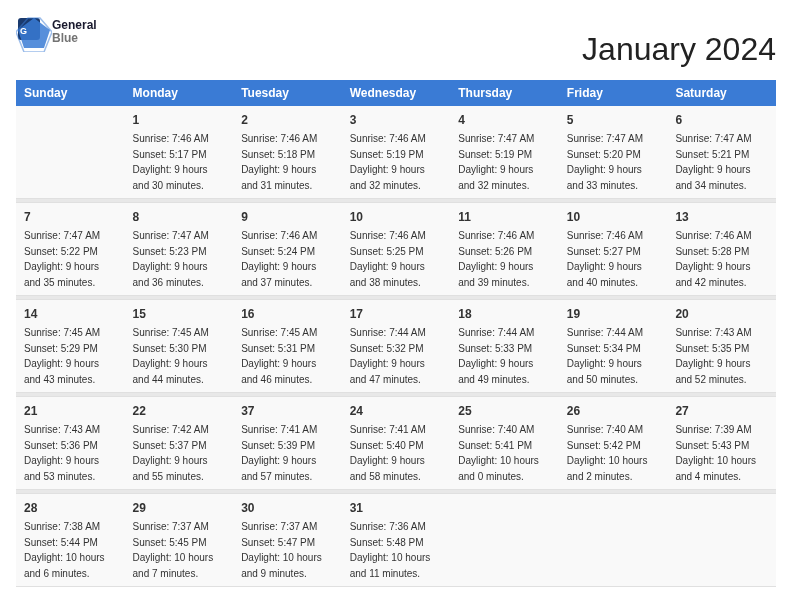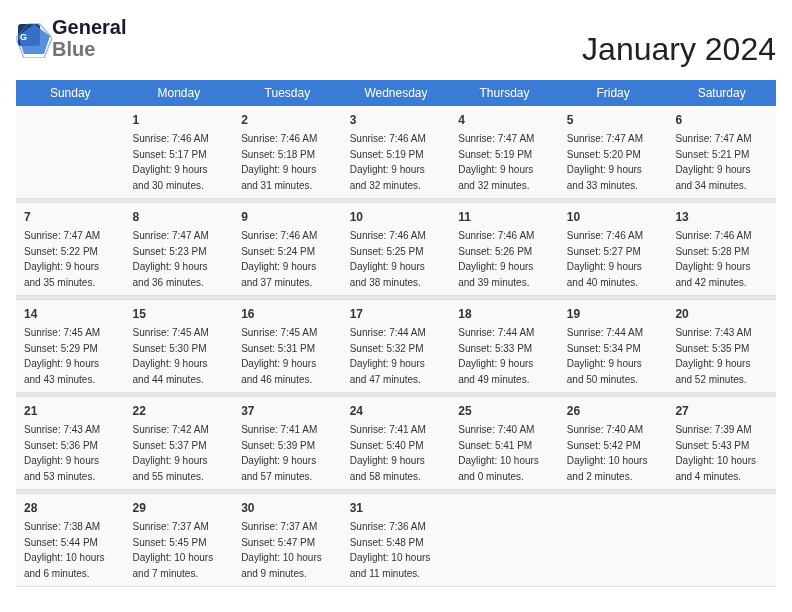--- a/index.html
+++ b/index.html
@@ -14,21 +14,21 @@
       display: flex;
       justify-content: space-between;
       align-items: flex-start;
       margin-bottom: 12px;
     }
     .logo {
       display: flex;
       align-items: center;
     }
     .logo-text {
-      font-size: 20px;
+      font-size: 12px;
       font-weight: bold;
       color: #1a1a2e;
       line-height: 1.1;
     }
     .logo-text span {
       color: #737373;
       text-align: right;
     }
     .logo-icon {
       width: 32px;
@@ -50,24 +50,24 @@
       color: #555;
     }
     table {
       width: 100%;
       border-collapse: collapse;
       font-size: 11px;
     }
     thead tr th {
       background-color: #3a7bd5;
       color: #fff;
-      text-align: center;
+      text-align: left;
       padding: 6px 8px;
       font-size: 12px;
-      font-weight: normal;
+      font-weight: bold;
     }
     tbody tr {
       border-bottom: 1px solid #e0e0e0;
     }
     tbody tr:nth-child(odd) {
       background-color: #f9f9f9;
     }
     tbody tr:nth-child(even) {
       background-color: #ffffff;
     }

